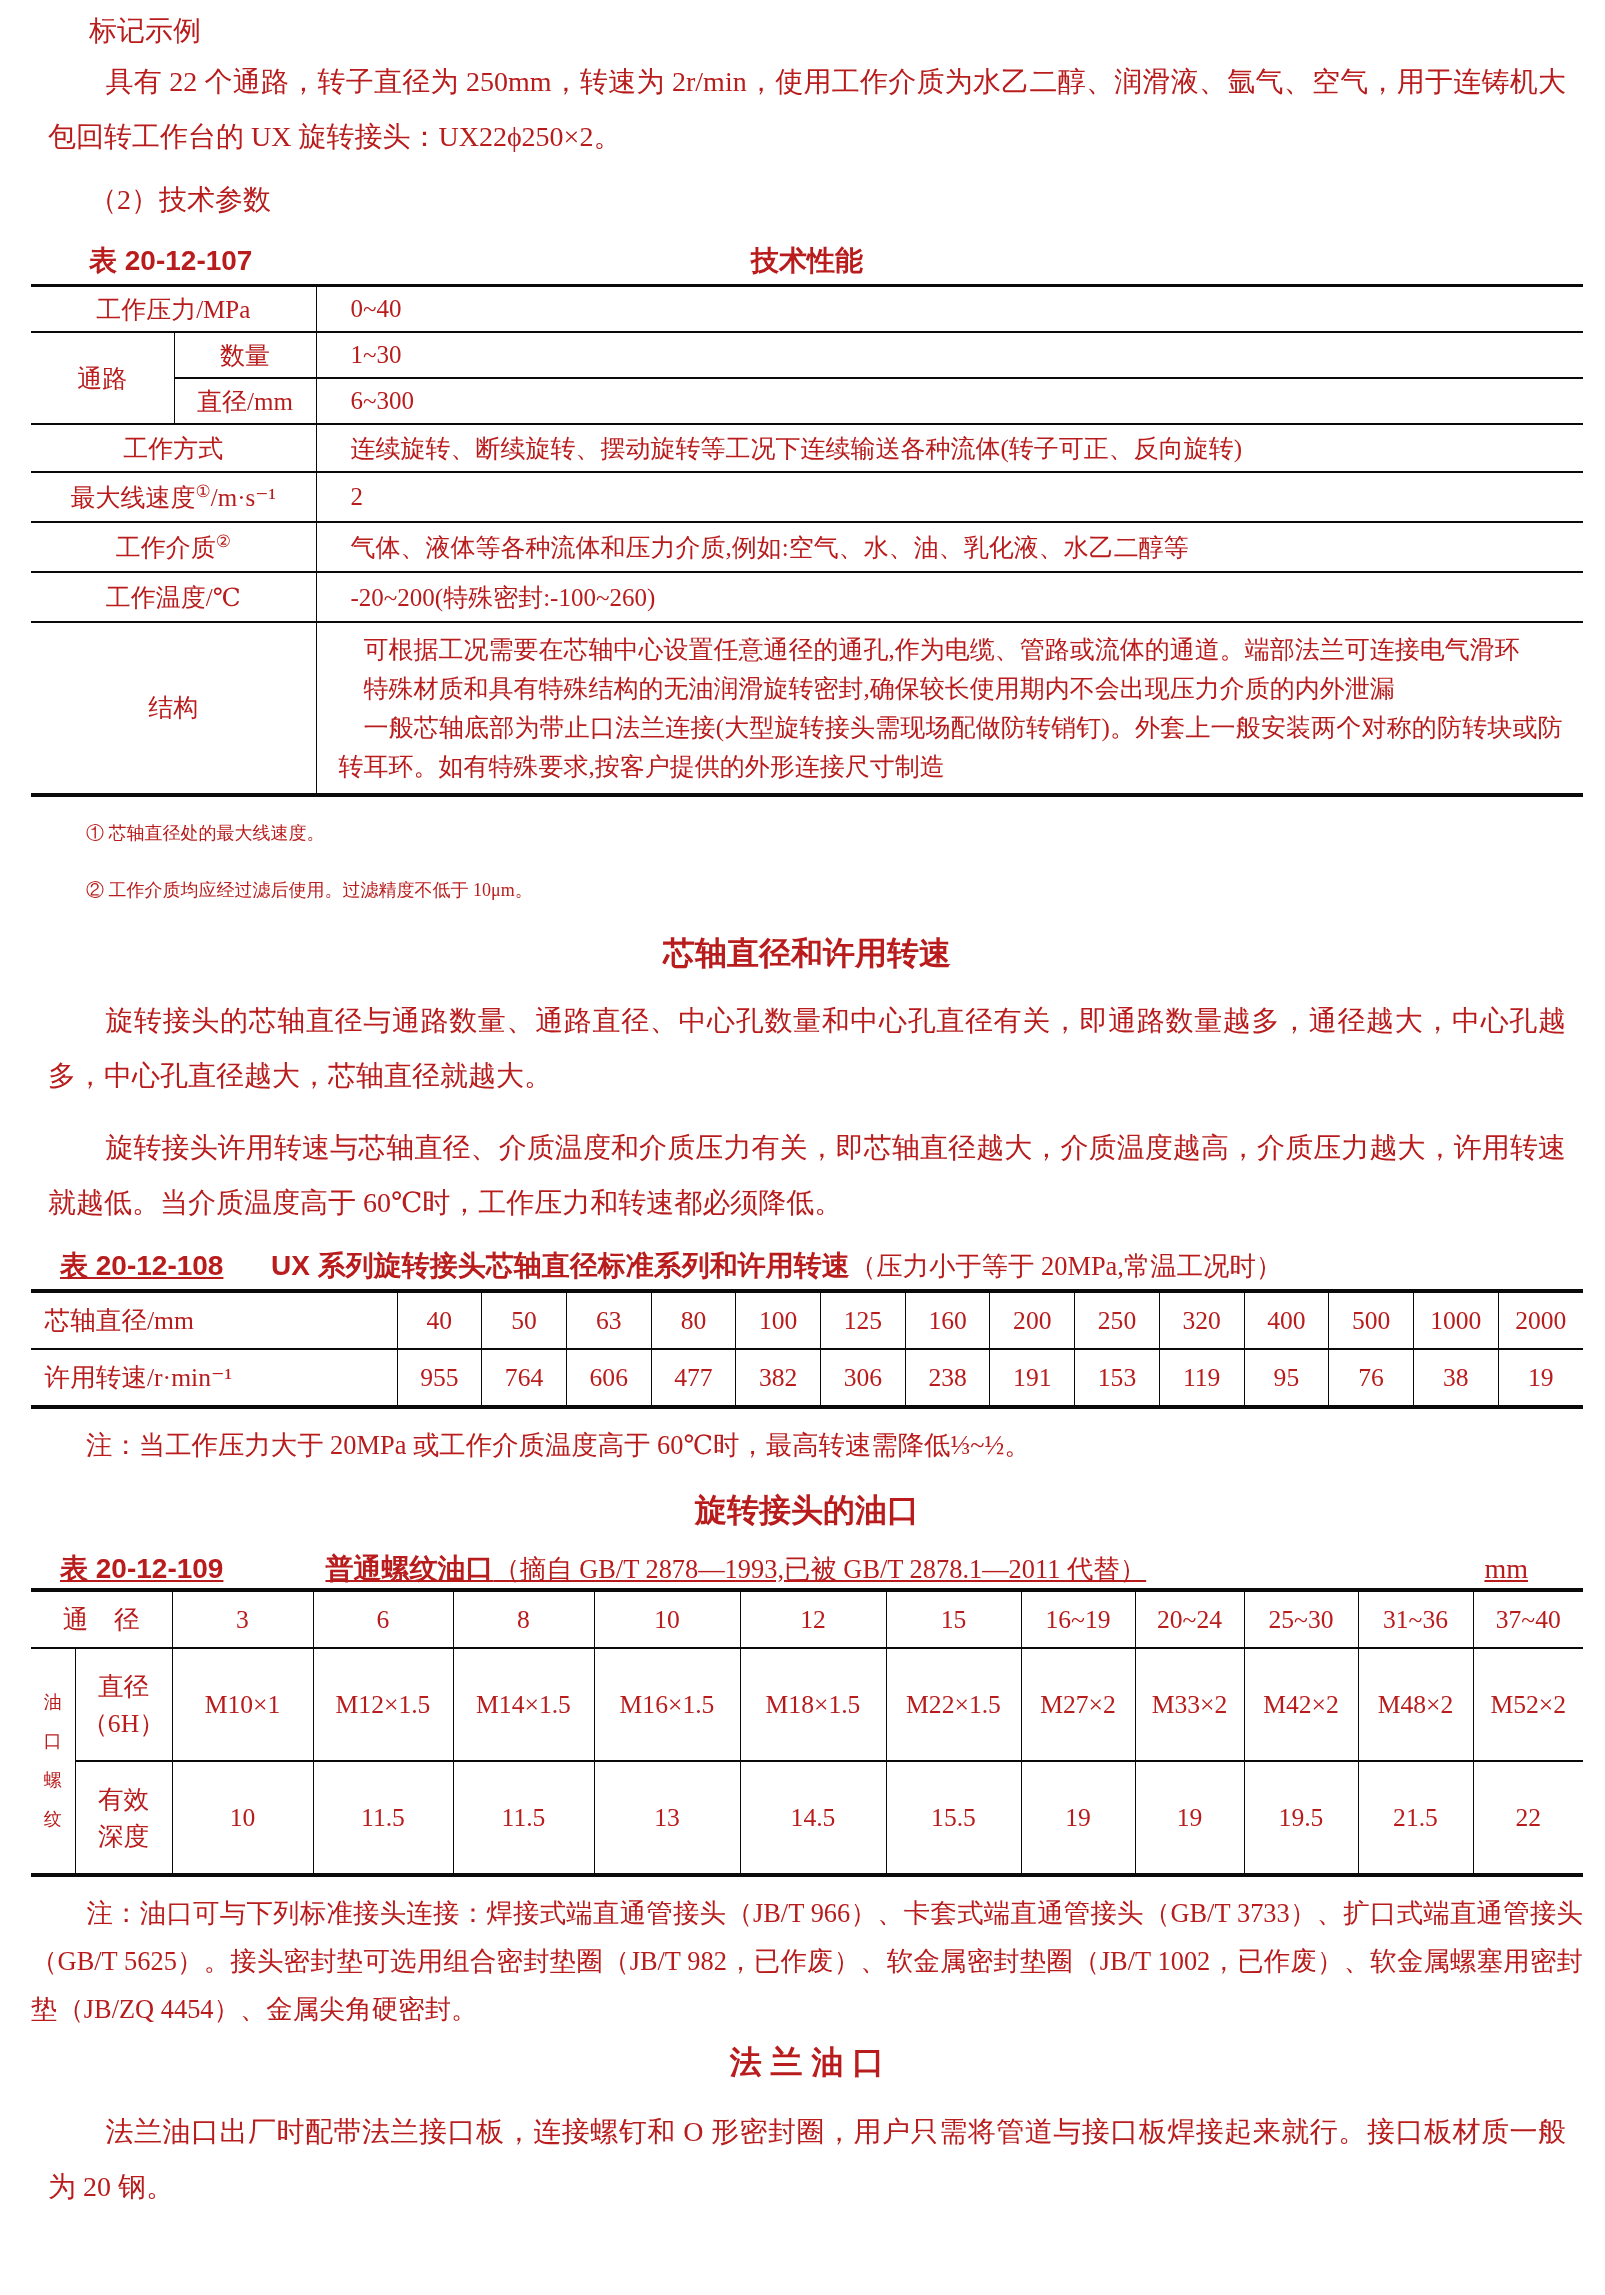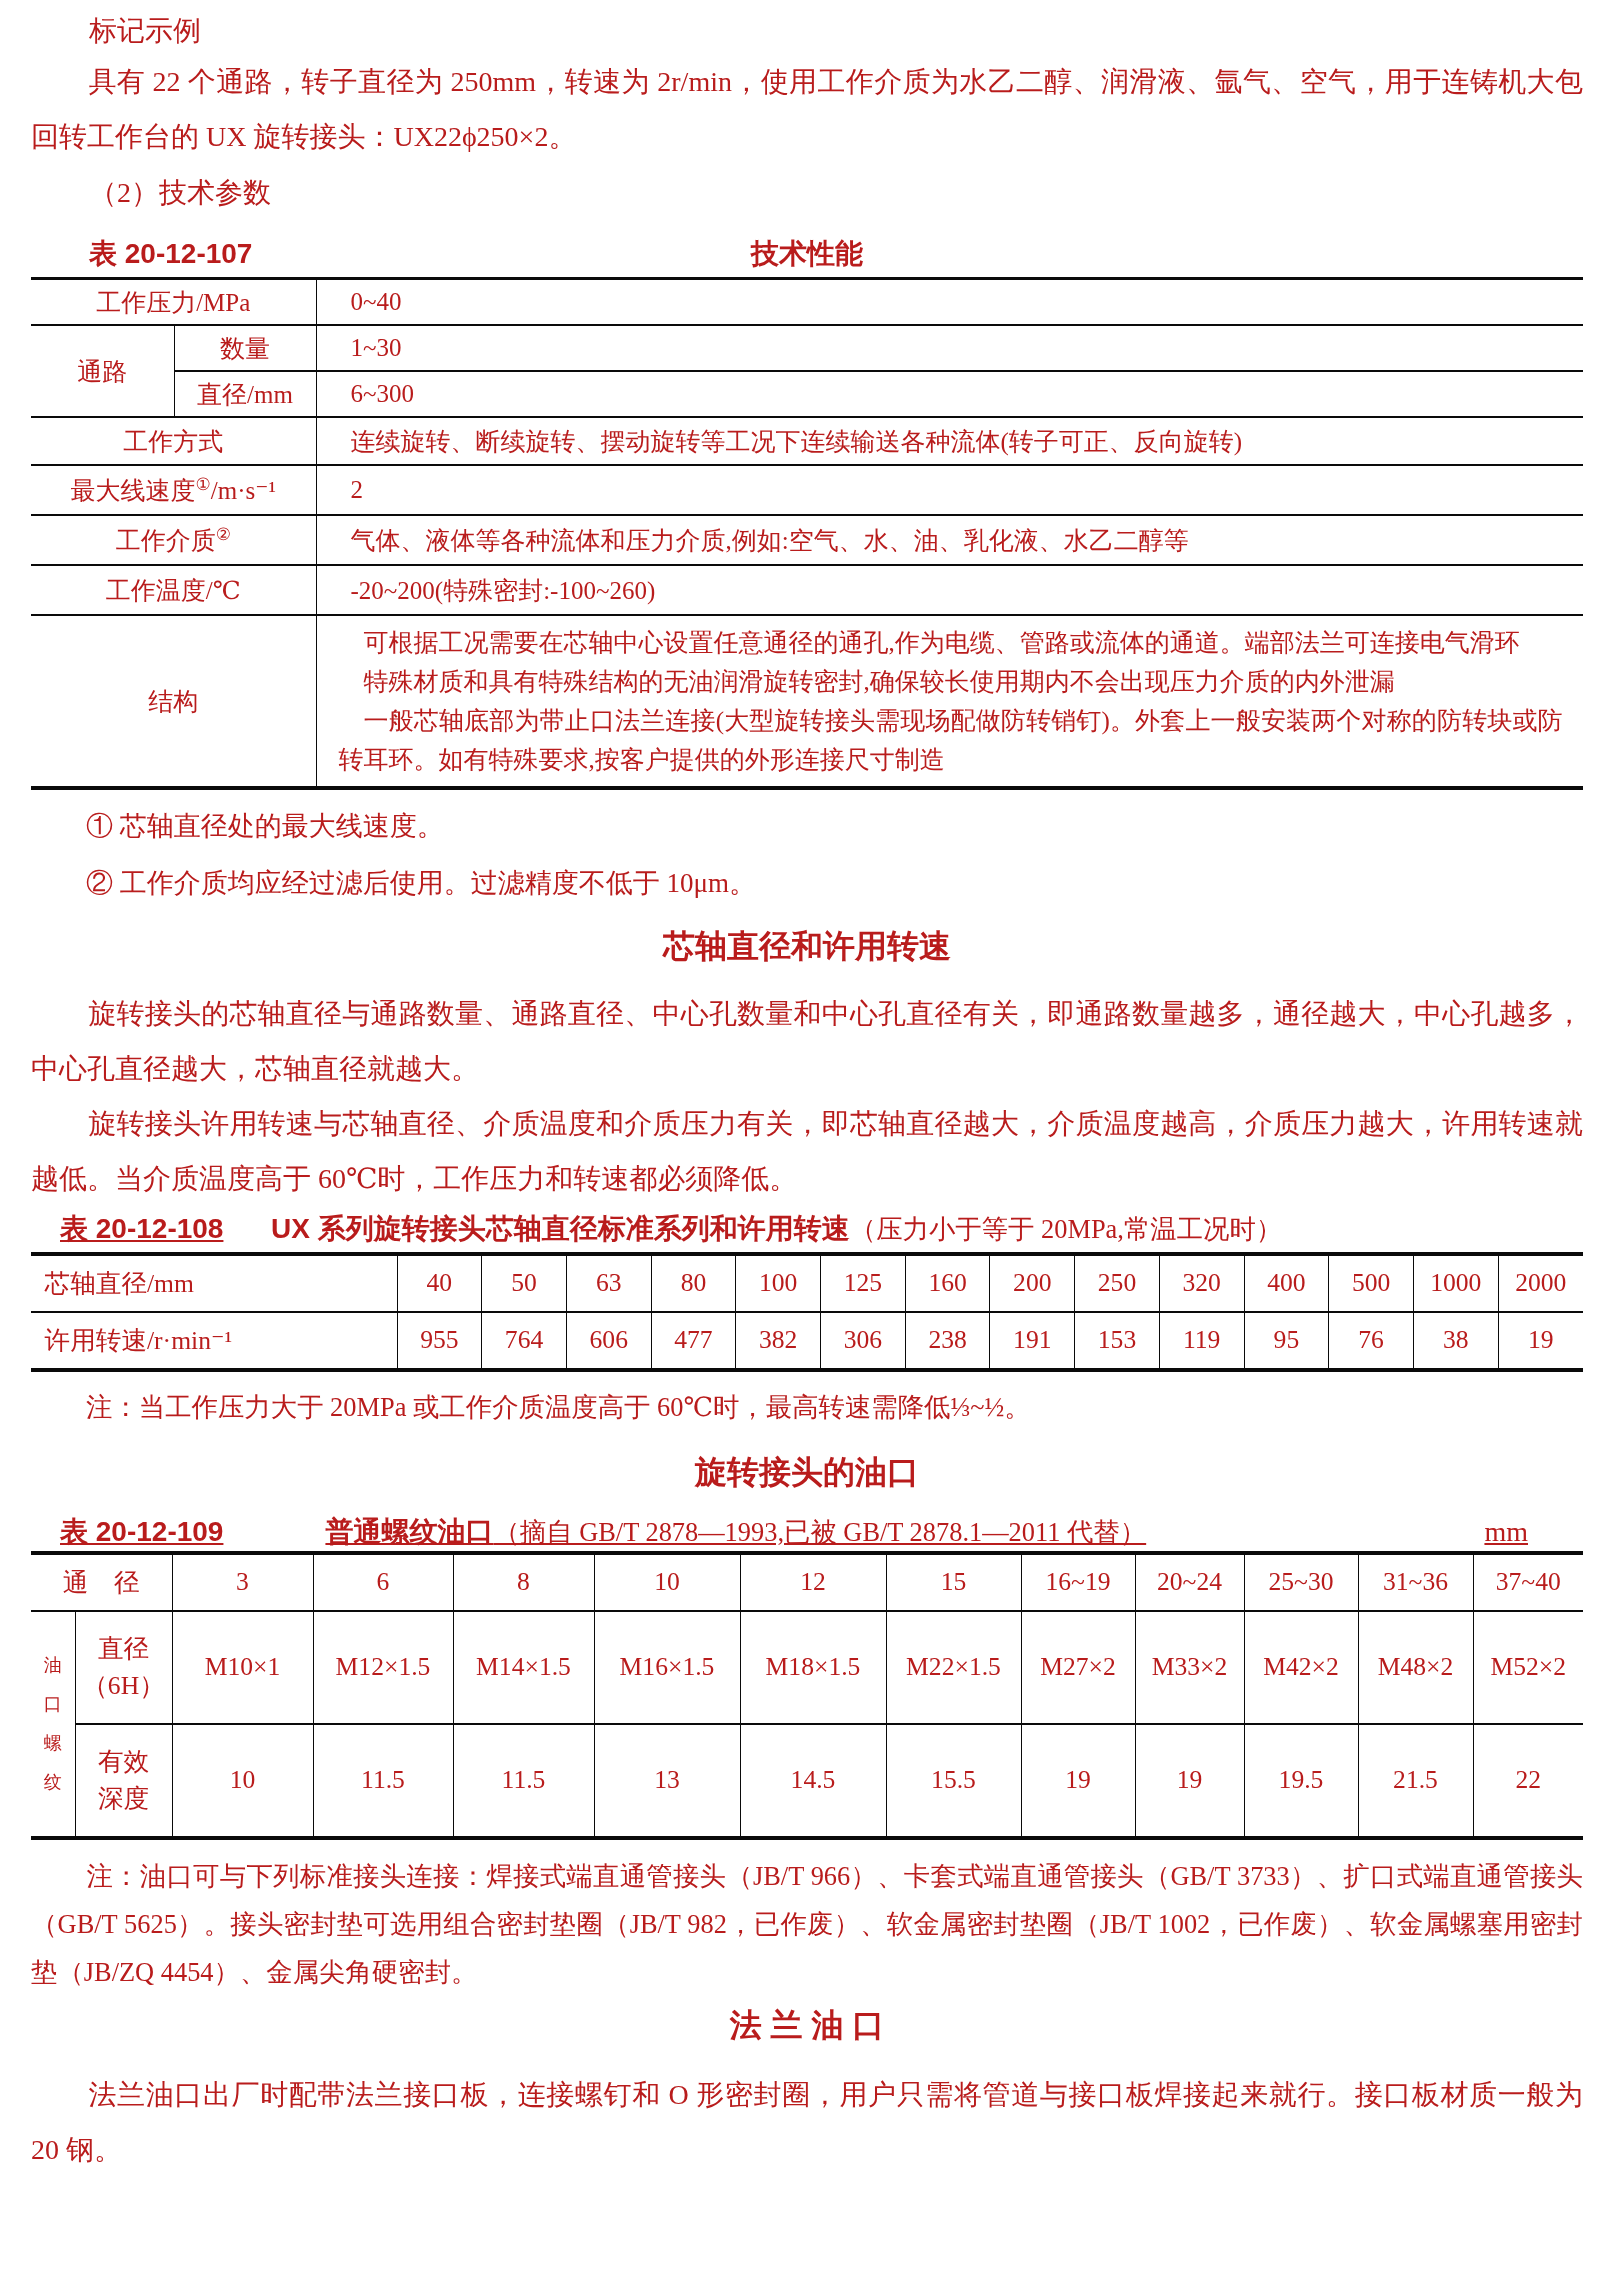--- a/index.html
+++ b/index.html
@@ -10,21 +10,21 @@
     background:#ffffff;
     color:#b91c1c;
     font-family:"Liberation Serif","DejaVu Serif",serif;
     font-size:28px;
     box-sizing:border-box;
     padding:8.5px 22px 0 31px;
     overflow:hidden;
   }
   .hei{font-family:"Liberation Sans","DejaVu Sans",sans-serif;font-weight:bold;}
   .lead-in{margin:3.4px 0 0 58px;line-height:37px;}
-  .para{line-height:55px;text-align:justify;text-indent:2.05em;margin:0;}
+  .para{line-height:55px;text-align:justify;text-indent:2.05em;margin:17px;}
   .p-intro{margin-top:5.1px;}
   .tech-heading{margin:10.2px 0 0 58px;line-height:37px;}
 
   
   .caption{position:relative;height:37px;line-height:37px;font-size:28px;}
   .cap107{margin-top:24px;}
   .cap-no{position:absolute;left:58px;top:0;}
   .cap-center{position:absolute;left:0;right:0;text-align:center;}
   .capflex{display:flex;align-items:baseline;text-decoration:underline;}
   .cap108{margin-top:3.4px;}
@@ -62,21 +62,21 @@
   
   .t109{margin-top:1px;border-top:4.3px solid #0a0a0a;border-bottom:4.3px solid #0a0a0a;}
   .t109 td{font-size:25.6px;text-align:center;border-width:2.6px 1.7px;}
   .t109 .r1 td{height:55px;}
   .t109 .r2 td{height:111px;}
   .t109 .r3 td{height:111px;}
   .t109 .vert-label{vertical-align:middle;}
   .t109 .vert-inner{width:29px;margin:0 auto;word-break:break-all;line-height:39px;font-size:18px;}
   .t109 .two-line{line-height:37px;}
 
-  .footnote{margin:13.6px 0 0 55px;line-height:43px;font-size:27px;}
+  .footnote{margin:13.6px 0 0 55px;line-height:43px;font-size:18px;}
   .fn1{margin-top:15.3px;}
   .note-line{margin:13.6px 0 0 55px;line-height:44px;font-size:26.4px;}
   .note-para{margin:12px 0 0 0;font-size:26.4px;line-height:48px;text-indent:2.1em;text-align:justify;}
 
   .sec-heading{margin-top:24px;text-align:center;font-size:32px;line-height:39px;}
   .h-spindle{margin-top:22px;}
   .sec-para{margin-top:20.4px;}
   .p-ports{margin-top:24px;}
   .h-flange{margin-top:10.2px;}
   .p-flange{margin-top:22px;}

